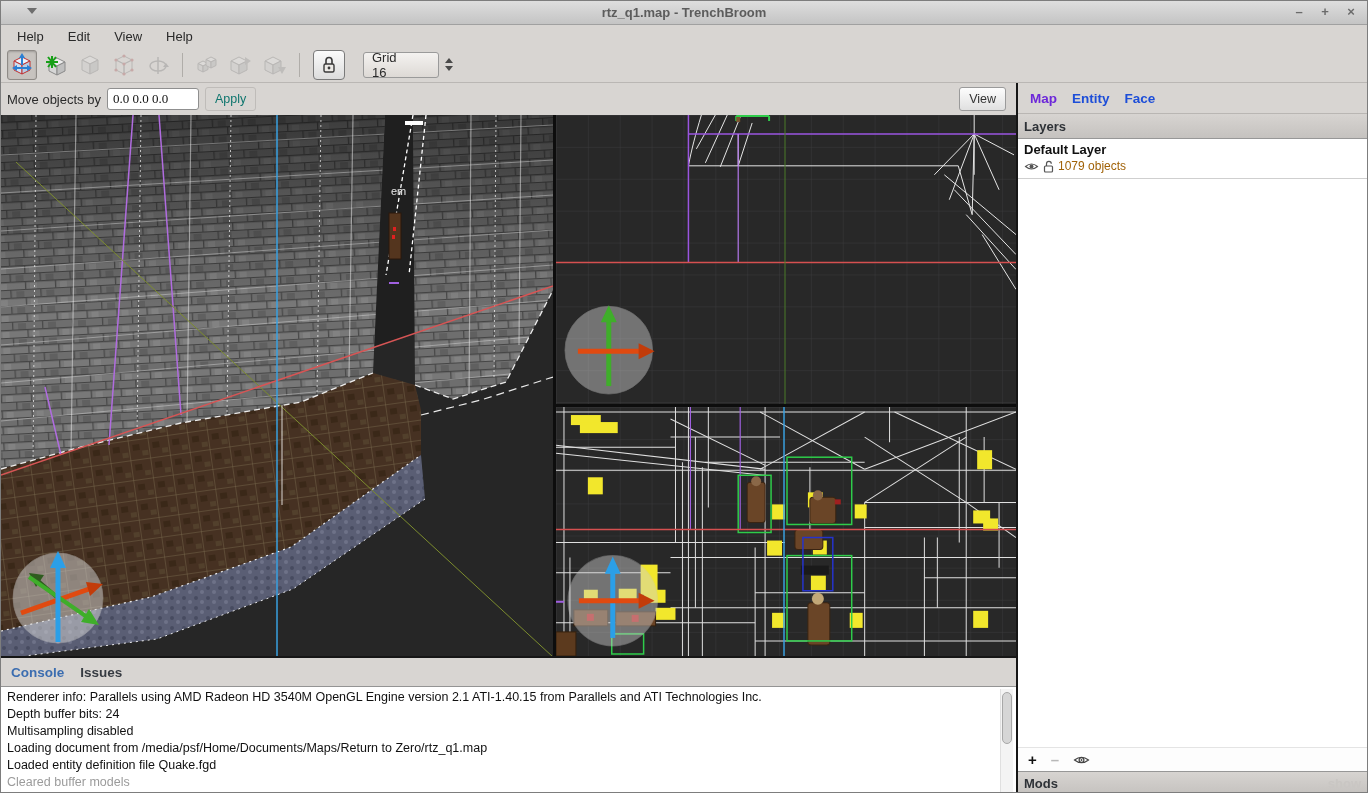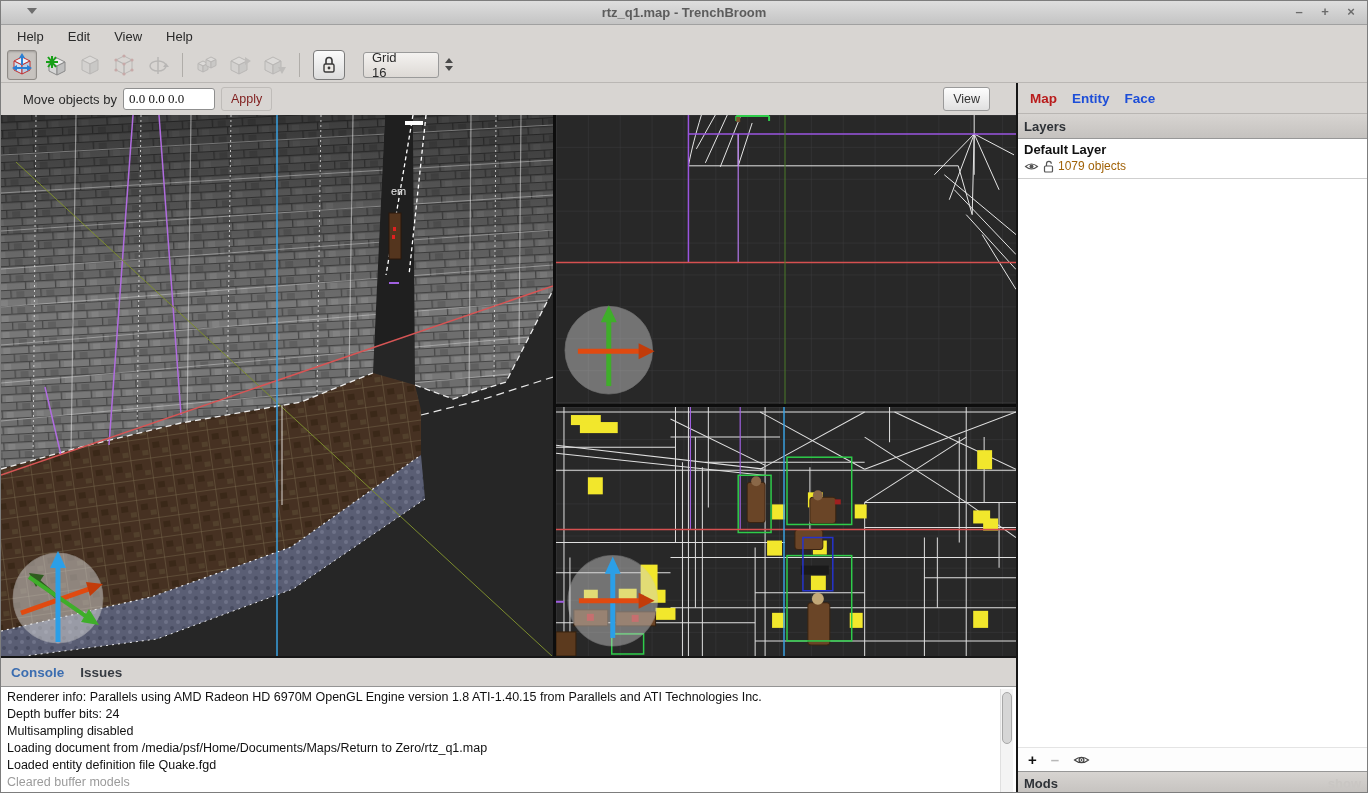--- a/index.html
+++ b/index.html
@@ -30,25 +30,25 @@
   .spin-arrows i { width:0; height:0; border-left:4px solid transparent; border-right:4px solid transparent; }
   .spin-arrows .up { border-bottom:5px solid #4a4a4a; }
   .spin-arrows .dn { border-top:5px solid #4a4a4a; }
 
   
   .main { display:flex; height:711px; }
   .left-col { width:1015px; display:flex; flex-direction:column; }
   .right-col { width:353px; border-left:2px solid #161616; background:#d8d5d2; display:flex; flex-direction:column; }
 
   
-  .actionbar { height:32px; background:#d8d5d2; display:flex; align-items:center; padding:0 22px; }
+  .actionbar { height:32px; background:#d8d5d2; display:flex; align-items:center; padding:0 6px; }
   .actionbar label { font-size:13px; color:#2a2a2a; margin-right:6px; }
   .actionbar input { width:92px; height:22px; border:1px solid #8f8f8f; border-radius:3px; font-size:13px; padding:0 5px; font-family:Liberation Serif, serif; color:#111; background:#fff; }
   .btn { height:24px; padding:0 9px; font-size:12.5px; color:#333; background:linear-gradient(#fdfdfd,#e0e0e0); border:1px solid #9a9a9a; border-radius:3px; }
-  .btn.disabled { color:#7f1d1d; background:#d8d5d2; border-color:#bfbcb9; }
+  .btn.disabled { color:#0f766e; background:#d8d5d2; border-color:#bfbcb9; }
   .apply-btn { margin-left:6px; }
   .view-btn { margin-left:auto; margin-right:4px; }
 
   
   .viewports { height:541px; display:flex; background:#0d0d0d;text-align:right; }
   .vp3d { width:552px; height:541px; position:relative; }
   .vp-right { width:460px; margin-left:3px; display:flex; flex-direction:column; }
   .vp2d-top { height:289px; }
   .vp2d-bottom { height:249px; margin-top:3px; }
   .viewports svg { display:block; width:100%; height:100%; }
@@ -60,21 +60,21 @@
   .console-tabs .tab.selected { color:#3b6db0; }
   .console-body { position:relative; flex:1; background:#fff; border-top:1px solid #949494; padding:2px 6px; overflow:hidden; }
   .console-body .line { font-size:12.5px; line-height:17px; color:#111; white-space:nowrap; }
   .console-body .line.muted { color:#9b9b9b; }
   .vscroll { position:absolute; top:2px; right:3px; width:13px; bottom:0; background:#f4f4f4; border-left:1px solid #e0e0e0; }
   .vscroll .thumb { position:absolute; top:3px; left:1px; width:10px; height:52px; background:#d6d6d6; border:1px solid #a8a8a8; border-radius:6px; }
 
   
   .rp-tabs { height:30px; display:flex; align-items:center; gap:15px; padding-left:12px; background:#d8d5d2; }
   .rp-tabs .tab { font-size:13.5px; font-weight:bold; color:#1d4ed8; }
-  .rp-tabs .tab.selected { color:#b91c1c; }
+  .rp-tabs .tab.selected { color:#6d28d9; }
   .panel-header { height:26px; background:linear-gradient(#d7d4d1,#c5c2bf); border-top:1px solid #b9b6b3; border-bottom:1px solid #979797; display:flex; align-items:center; padding:0 6px; font-size:13px; font-weight:bold; color:#2e3237; }
   .layer-list { flex:1; background:#fff; overflow:hidden; }
   .layer-row { padding:3px 6px 5px 6px; border-bottom:1px solid #cfcfcf; }
   .layer-row .lname { font-size:13px; font-weight:bold; color:#111; }
   .layer-row .linfo { display:flex; align-items:center; gap:4px; margin-top:2px; }
   .layer-row .linfo .txt { font-size:12px; color:#a16207; }
   .rp-controls { height:24px; background:#fdfdfd; display:flex; align-items:center; gap:14px; padding-left:10px; border-top:1px solid #e4e4e4; }
   .rp-controls .cbtn { font-size:15px; font-weight:bold; color:#111; line-height:14px; }
   .rp-controls .cbtn.disabled { color:#b8b8b8; }
   .mods-header { height:23px; margin-top:auto; }
@@ -501,21 +501,21 @@
           </div>
         </div>
       </div>
 
       <div class="console-panel">
         <div class="console-tabs">
           <span class="tab selected">Console</span>
           <span class="tab">Issues</span>
         </div>
         <div class="console-body">
-          <div class="line">Renderer info: Parallels using AMD Radeon HD 6970M OpenGL Engine version 1.8 ATI-1.40.15 from Parallels and ATI Technologies Inc.</div>
+          <div class="line">Renderer info: Parallels using AMD Radeon HD 3540M OpenGL Engine version 2.1 ATI-1.40.15 from Parallels and ATI Technologies Inc.</div>
           <div class="line">Depth buffer bits: 24</div>
           <div class="line">Multisampling disabled</div>
           <div class="line">Loading document from /media/psf/Home/Documents/Maps/Return to Zero/rtz_q1.map</div>
           <div class="line">Loaded entity definition file Quake.fgd</div>
           <div class="line muted">Cleared buffer models</div>
           <div class="vscroll">
             <div class="thumb"></div>
           </div>
         </div>
       </div>

